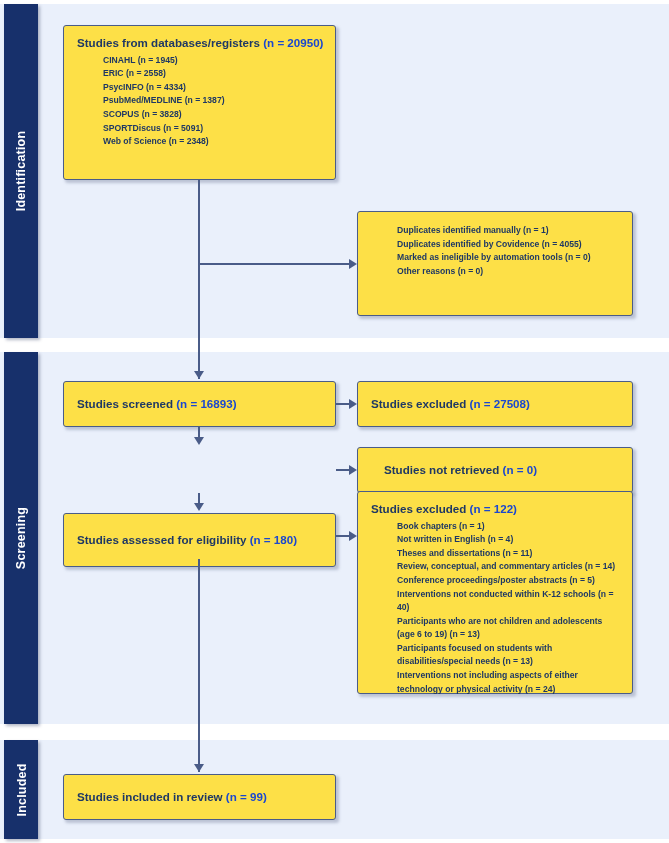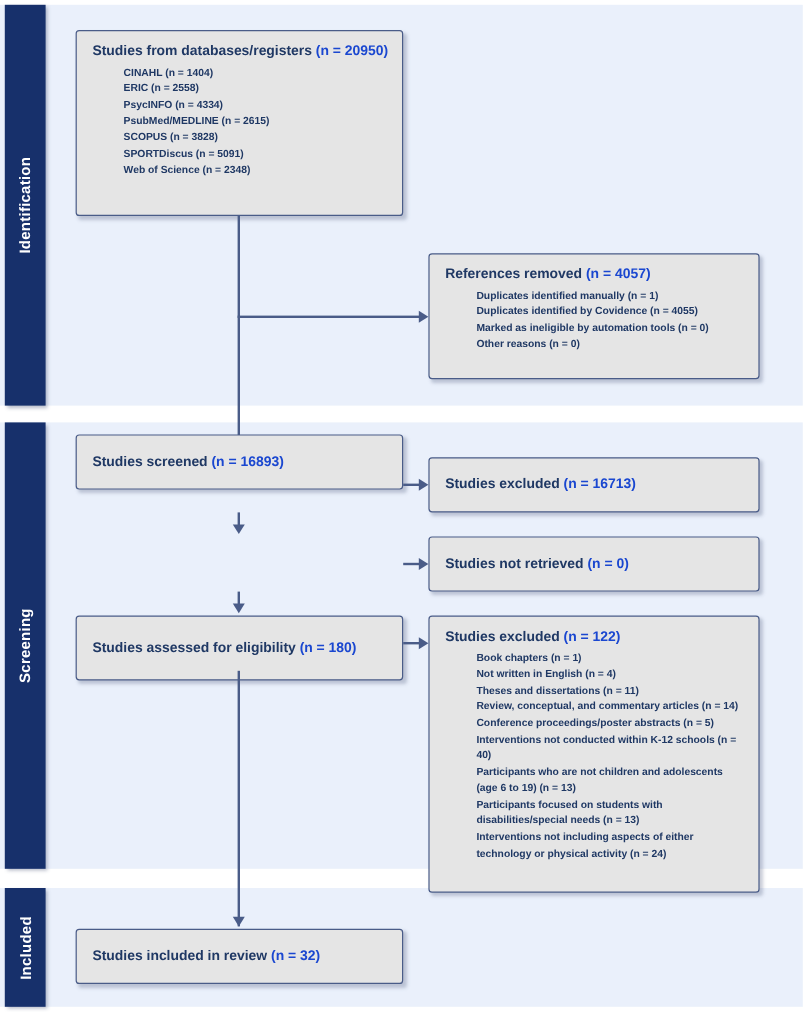--- a/index.html
+++ b/index.html
@@ -44,21 +44,21 @@
     font-size: 12.5px;
     font-weight: bold;
     letter-spacing: 0.2px;
     white-space: nowrap;
     transform: rotate(-90deg);
   }
 
   
   .node {
     position: absolute;
-    background: #e5e5e5;
+    background: #fde047;
     border: 1.6px solid #4a5c88;
     border-radius: 3px;
     box-sizing: border-box;
     box-shadow: 2.5px 2.5px 3px rgba(110,120,150,0.38);
     padding: 0;
   }
   .node-inner {
     padding: 9px 11px 9px 13px;
   }
   .node-title {
@@ -137,76 +137,73 @@
   <div class="phase-tab" style="top:740px; height:99px;">
     <span class="phase-tab-label">Included</span>
   </div>
 
   <div class="node" style="left:63px; top:25px; width:273px; height:155px;">
     <div class="node-inner">
       <div class="node-title">
         <span>Studies from databases/registers </span><span class="count">(n = 20950)</span>
       </div>
       <ul class="node-sublist">
-        <li>CINAHL (n = 1404)</li>
+        <li>CINAHL (n = 1945)</li>
         <li>ERIC (n = 2558)</li>
         <li>PsycINFO (n = 4334)</li>
-        <li>PsubMed/MEDLINE (n = 2615)</li>
+        <li>PsubMed/MEDLINE (n = 1387)</li>
         <li>SCOPUS (n = 3828)</li>
         <li>SPORTDiscus (n = 5091)</li>
         <li>Web of Science (n = 2348)</li>
       </ul>
     </div>
   </div>
 
   <div class="node" style="left:357px; top:211px; width:276px; height:105px;">
     <div class="node-inner">
-      <div class="node-title">
-        <span>References removed </span><span class="count">(n = 4057)</span>
-      </div>
       <ul class="node-sublist">
         <li>Duplicates identified manually (n = 1)</li>
         <li>Duplicates identified by Covidence (n = 4055)</li>
         <li>Marked as ineligible by automation tools (n = 0)</li>
         <li>Other reasons (n = 0)</li>
       </ul>
     </div>
   </div>
 
   <div class="conn conn-v" style="left:198px; top:180px; height:199px;"></div>
 
   <div class="conn conn-h" style="left:198px; top:263px; width:152px;"></div>
   <div class="arrow-right" style="left:349px; top:258.7px;"></div>
 
   <div class="arrow-down" style="left:193.7px; top:371px;"></div>
 
-  <div class="node centered" style="left:63px; top:362px; width:273px; height:46px;">
+  <div class="node centered" style="left:63px; top:381px; width:273px; height:46px;">
     <div class="node-inner">
       <div class="node-title">
         <span>Studies screened </span><span class="count">(n = 16893)</span>
       </div>
     </div>
   </div>
 
   <div class="node centered" style="left:357px; top:381px; width:276px; height:46px;">
     <div class="node-inner">
       <div class="node-title">
-        <span>Studies excluded </span><span class="count">(n = 16713)</span>
+        <span>Studies excluded </span><span class="count">(n = 27508)</span>
       </div>
     </div>
   </div>
 
   <div class="conn conn-h" style="left:336px; top:403px; width:14px;"></div>
   <div class="arrow-right" style="left:349px; top:398.7px;"></div>
 
   <div class="conn conn-v" style="left:198px; top:427px; width:1.8px; height:12px;"></div>
   <div class="arrow-down" style="left:193.7px; top:437px;"></div>
 
 
-  <div class="node centered" style="left:357px; top:447px; width:276px; height:46px;">
+  <div class="node centered" style="left:357px; top:447px; width:276px; height:46px;padding-left:13px;">
     <div class="node-inner">
       <div class="node-title">
         <span>Studies not retrieved </span><span class="count">(n = 0)</span>
       </div>
     </div>
   </div>
 
   <div class="conn conn-h" style="left:336px; top:469px; width:14px;"></div>
   <div class="arrow-right" style="left:349px; top:464.7px;"></div>
 
@@ -214,21 +211,21 @@
   <div class="arrow-down" style="left:193.7px; top:503px;"></div>
 
   <div class="node centered" style="left:63px; top:513px; width:273px; height:54px;">
     <div class="node-inner">
       <div class="node-title">
         <span>Studies assessed for eligibility </span><span class="count">(n = 180)</span>
       </div>
     </div>
   </div>
 
-  <div class="node" style="left:357px; top:513px; width:276px; height:231px;">
+  <div class="node" style="left:357px; top:491px; width:276px; height:203px;">
     <div class="node-inner">
       <div class="node-title">
         <span>Studies excluded </span><span class="count">(n = 122)</span>
       </div>
       <ul class="node-sublist">
         <li>Book chapters (n = 1)</li>
         <li>Not written in English (n = 4)</li>
         <li>Theses and dissertations (n = 11)</li>
         <li>Review, conceptual, and commentary articles (n = 14)</li>
         <li>Conference proceedings/poster abstracts (n = 5)</li>
@@ -242,18 +239,18 @@
 
   <div class="conn conn-h" style="left:336px; top:535px; width:14px;"></div>
   <div class="arrow-right" style="left:349px; top:530.7px;"></div>
 
   <div class="conn conn-v" style="left:198px; top:559px; width:1.8px; height:213px;"></div>
   <div class="arrow-down" style="left:193.7px; top:764px;"></div>
 
   <div class="node centered" style="left:63px; top:774px; width:273px; height:46px;">
     <div class="node-inner">
       <div class="node-title">
-        <span>Studies included in review </span><span class="count">(n = 32)</span>
+        <span>Studies included in review </span><span class="count">(n = 99)</span>
       </div>
     </div>
   </div>
 
 </div>
 
 </body></html>

